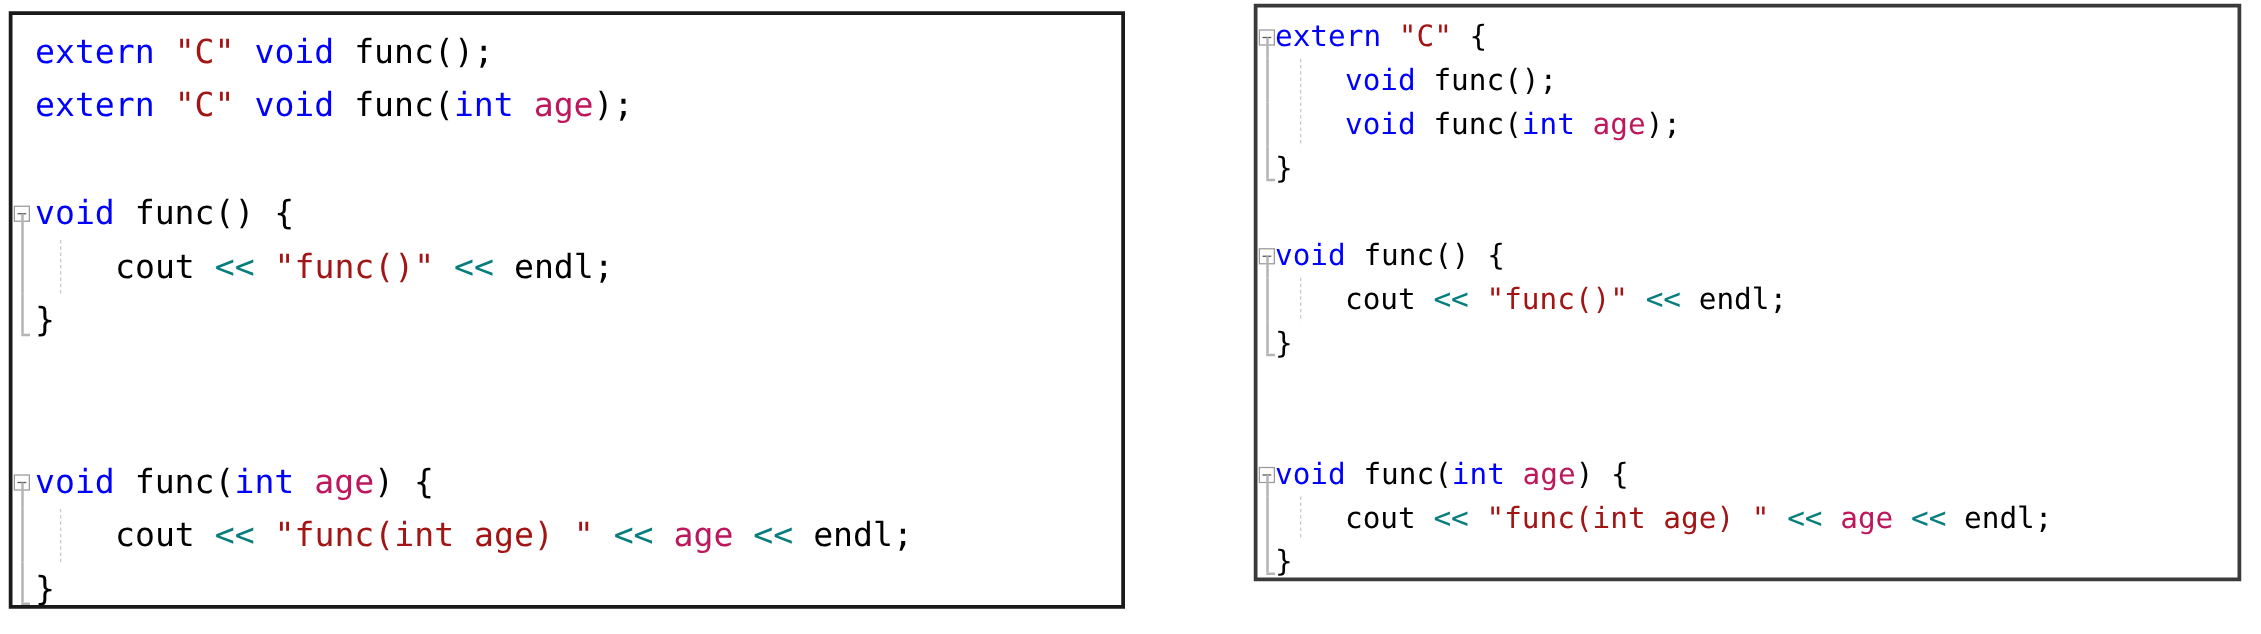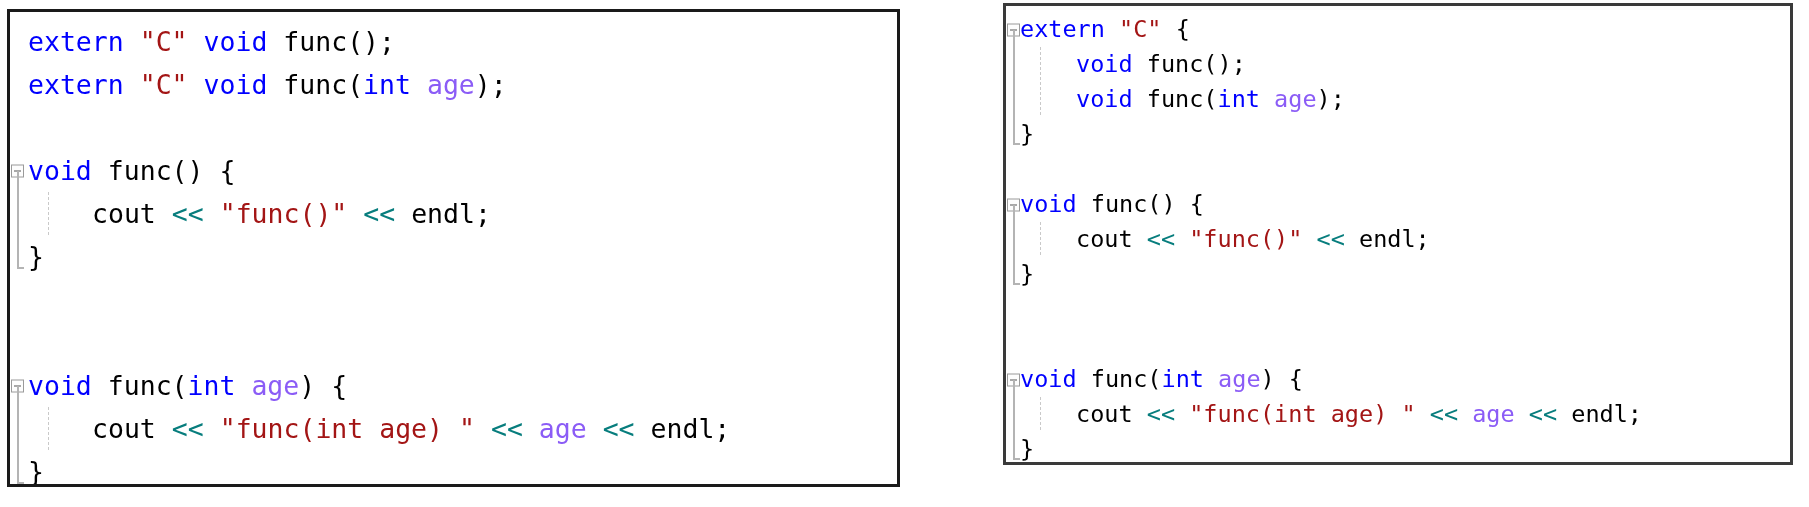--- a/index.html
+++ b/index.html
@@ -38,21 +38,21 @@
   #panel-left  .dots{left:38px;}
   #panel-right .dots{left:34px;}
 
   .txt{display:inline-block;}
   #panel-left  .txt{margin-left:18px;}
   #panel-right .txt{margin-left:14px;}
 
   .kw{color:#0000ff;}
   .str{color:#a31515;}
   .op{color:#077d7d;}
-  .id{color:#8b5cf6;}
+  .id{color:#be185d;}
   .pl{color:#000000;}
 </style>
 </head>
 <body>
 
 <div class="panel" id="panel-left">
   <div class="code" id="code-left">
       <div class="line"><span class="gut"></span><span class="txt" style="padding-left: 0px;"><span class="kw">extern</span><span class="pl"> </span><span class="str">"C"</span><span class="pl"> </span><span class="kw">void</span><span class="pl"> func();</span></span></div>
       <div class="line"><span class="gut"></span><span class="txt" style="padding-left: 0px;"><span class="kw">extern</span><span class="pl"> </span><span class="str">"C"</span><span class="pl"> </span><span class="kw">void</span><span class="pl"> func(</span><span class="kw">int</span><span class="pl"> </span><span class="id">age</span><span class="pl">);</span></span></div>
       <div class="line"><span class="gut"></span><span class="txt" style="padding-left: 0px;">&nbsp;</span></div>

